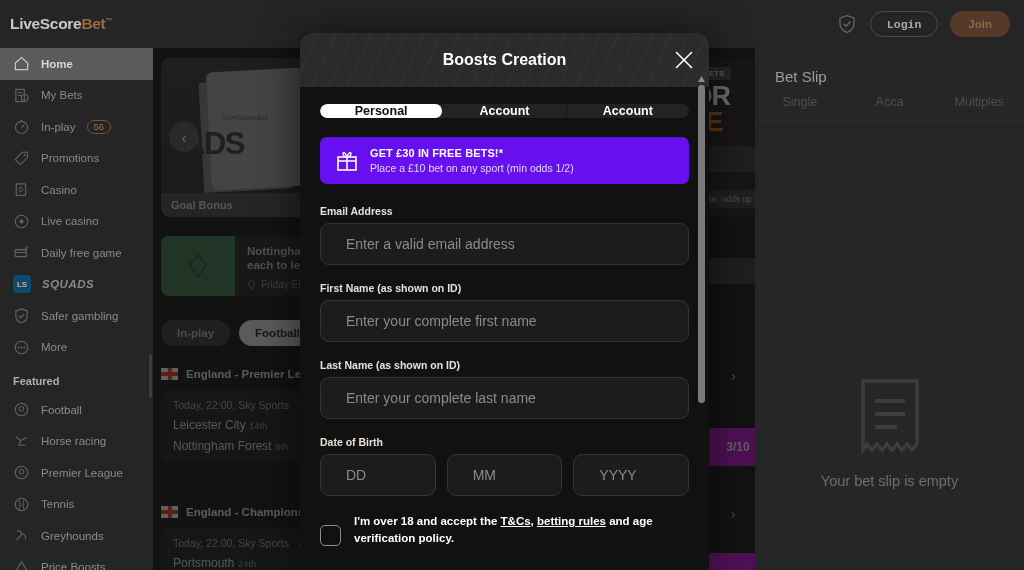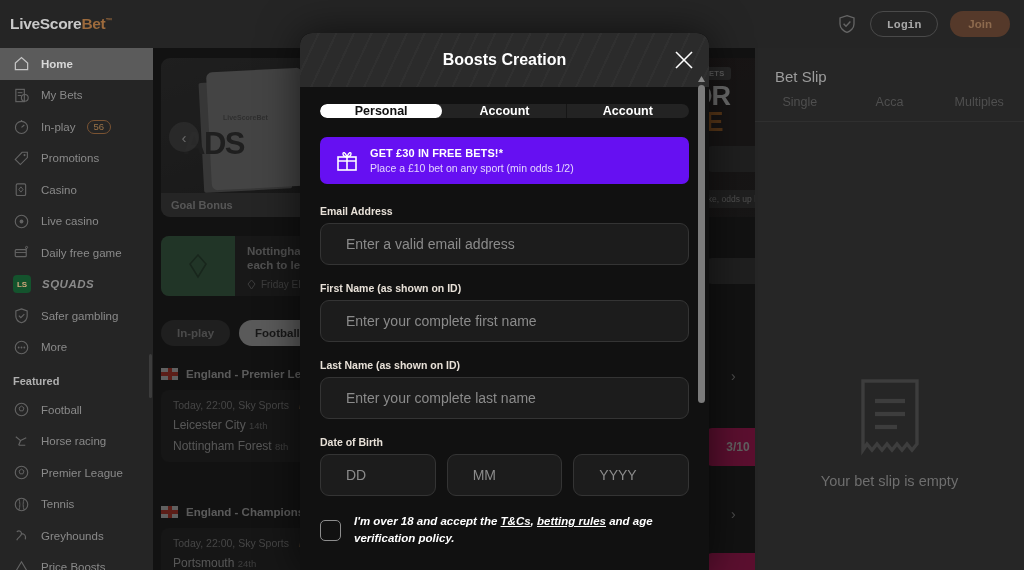--- a/index.html
+++ b/index.html
@@ -59,21 +59,21 @@
   .nav-item.active { background: #5b5b5b; color: #d8d8d8; font-weight: bold; }
   .nav-item .ico { width: 17px; height: 17px; flex: 0 0 17px; opacity: .62;
     display: flex; align-items: center; justify-content: center; }
   .nav-item.active .ico { opacity: .85; }
   .nav-label { white-space: nowrap; }
   .badge-inplay {
     border: 1px solid #7a5332; color: #9b7449; border-radius: 9px;
     font-size: 9.5px; padding: 1px 6px 2px; line-height: 1;
   }
   .squads-chip {
-    width: 18px; height: 18px; border-radius: 4px; background: #14532d;
+    width: 18px; height: 18px; border-radius: 4px; background: #0c4a6e;
     color: #d2a77c; font-size: 8px; font-weight: bold;
     display: flex; align-items: center; justify-content: center;
     flex: 0 0 18px;
   }
   .squads-label { font-style: italic; font-weight: bold; letter-spacing: .5px; }
   .section-title {
     padding: 12px 0 7px 13px; font-size: 11px; font-weight: bold; color: #b0b0b0;
   }
   .sidebar-scroll-hint {
     position: absolute; right: 1px; top: 306px; width: 3px; height: 44px;
@@ -163,21 +163,21 @@
   .flag-eng::before { content:""; position:absolute; left:6.5px; top:0; width:4px; height:12px; background:#c0392b; }
   .flag-eng::after  { content:""; position:absolute; left:0; top:4px; width:17px; height:4px; background:#c0392b; }
   .match-card { background: #262626; border-radius: 8px; padding: 9px 12px;
     margin-top: 4px; }
   .match-meta { color: #8e8e8e; font-size: 10.5px; display: flex; gap: 10px; }
   .match-meta .pb { color: #a07a4e; font-style: italic; font-weight: bold; }
   .match-team { color: #b4b4b4; font-size: 12px; margin-top: 7px; }
   .match-team .rank { color: #7e7e7e; font-size: 9.5px; }
   .odds-box {
     position: absolute; width: 64px; height: 38px; border-radius: 6px;
-    background: #be185d; color: #c8c8c8; font-size: 12px; font-weight: bold;
+    background: #a21caf; color: #c8c8c8; font-size: 12px; font-weight: bold;
     display: flex; align-items: center; justify-content: center;
   }
   .row-arrow { color: #9a9a9a; font-size: 14px; position: absolute; }
 
   
   .betslip {
     position: absolute; top: 48px; right: 0; width: 269px; height: 522px;
     background: #262626; z-index: 4;
   }
   .betslip-title { padding: 20px 20px 0; color: #9c9c9c; font-size: 15px;
@@ -243,21 +243,21 @@
   .field-input {
     width: 100%; height: 42px; background: #1c1c1c; border: 1px solid #343434;
     border-radius: 9px; padding: 0 25px; color: #d6d6d6; font-size: 14px;
     font-family: "Liberation Sans", sans-serif;
   }
   .field-input::placeholder { color: #8b8b8b; }
   .field-group { margin-bottom: 17px; }
   .dob-row { display: flex; gap: 11px; }
   .dob-row .field-input { flex: 1; }
 
-  .consent-row { display: flex; gap: 13px; align-items: center; margin-top: 7px; font-style: italic; }
+  .consent-row { display: flex; gap: 13px; align-items: flex-end; margin-top: 7px; }
   .checkbox {
     width: 21px; height: 21px; flex: 0 0 21px; border: 1.5px solid #8c8c8c;
     border-radius: 5px; background: transparent; margin-top: 1px;
   }
   .consent-text { color: #fff; font-size: 11.5px; font-weight: bold;
     line-height: 1.45; }
   .consent-text a { color: #fff; text-decoration: underline; }
 
   .modal-scrollbar {
     position: absolute; right: 4px; top: 52px; width: 7px; height: 318px;

